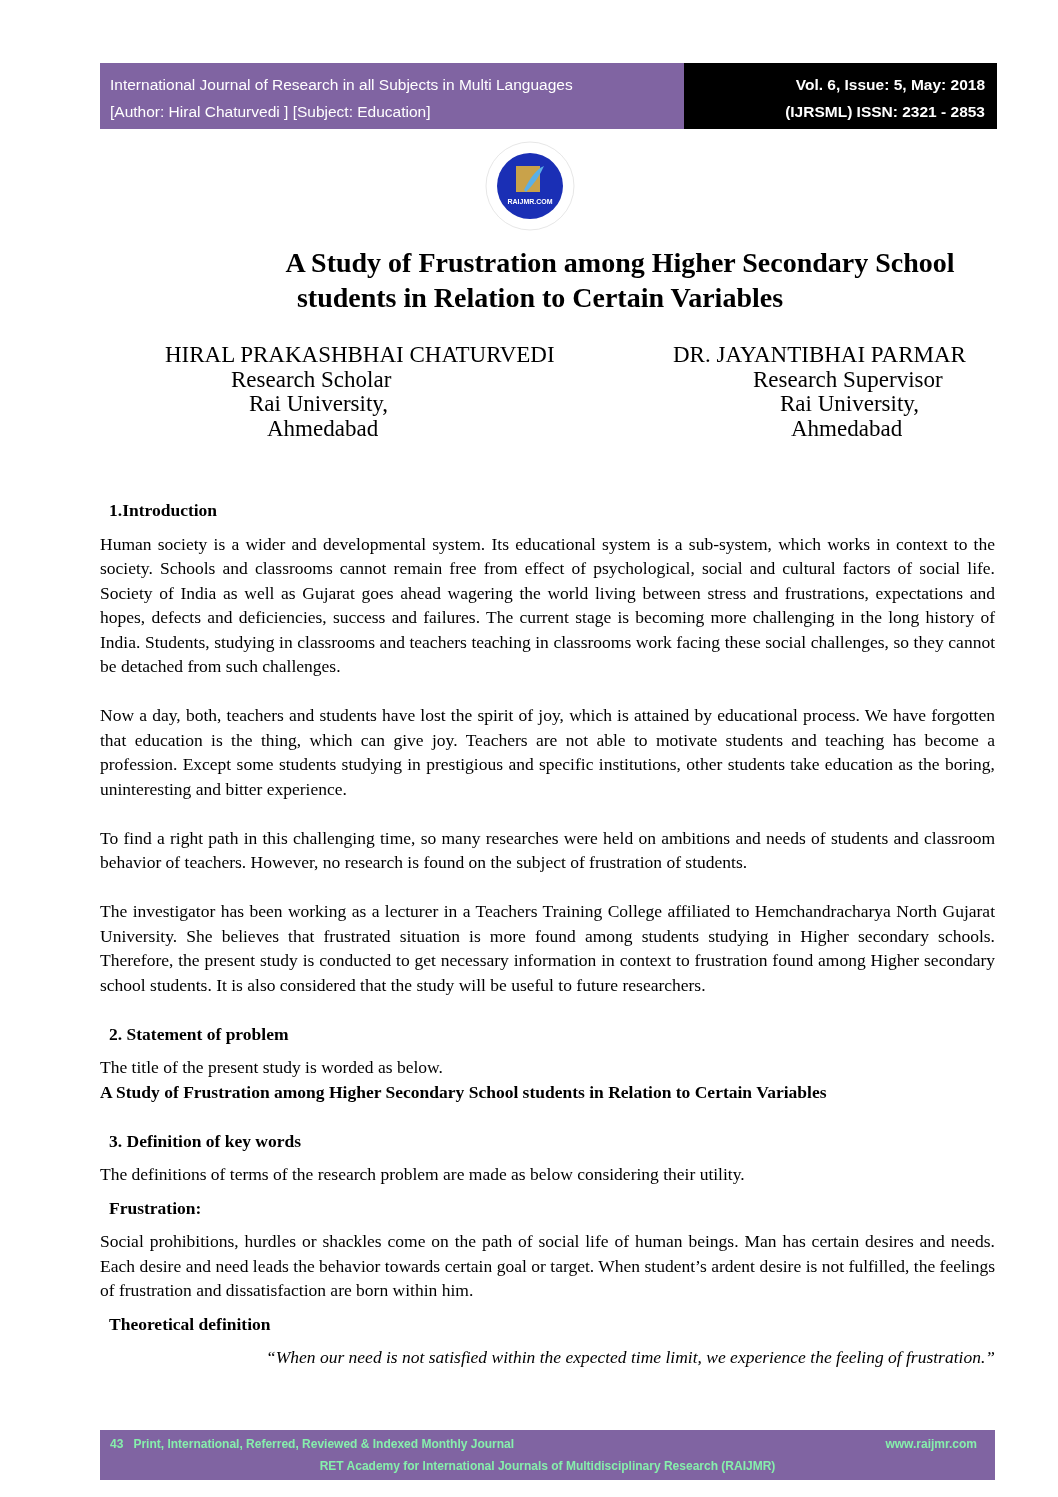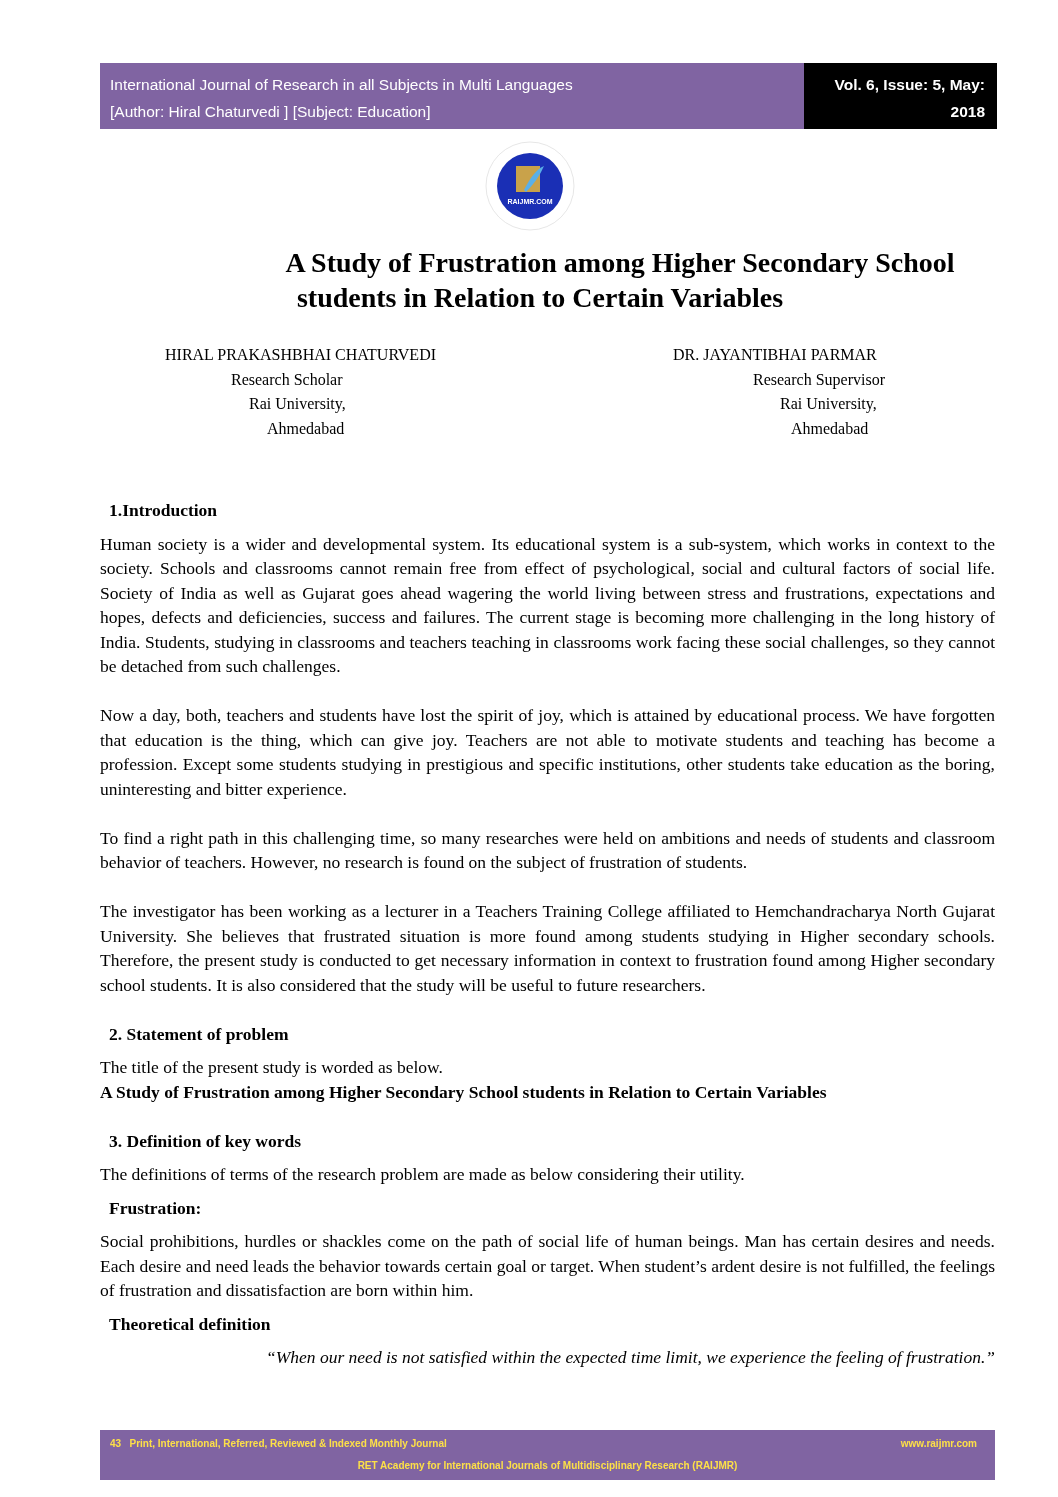--- a/index.html
+++ b/index.html
@@ -1,29 +1,29 @@
 <!DOCTYPE html>
 <html><head>
 <meta charset="utf-8">
 <style>
   html, body { margin:0; padding:0; background:#fff; }
   body { width:1058px; height:1497px; position:relative; overflow:hidden; font-family:"Liberation Serif", serif; color:#000; }
   .hdr { position:absolute; left:100px; top:63px; width:897px; height:66px; display:flex; }
-  .hdr-left { background:#8064a2; width:704px; color:#fff; font-family:"Liberation Sans", sans-serif; font-size:15.5px; padding:8px 0 0 10px; box-sizing:border-box; line-height:27px; }
+  .hdr-left { background:#8064a2; width:584px; color:#fff; font-family:"Liberation Sans", sans-serif; font-size:15.5px; padding:8px 0 0 10px; box-sizing:border-box; line-height:27px; }
   .hdr-right { background:#000; flex:1; color:#fff; font-family:"Liberation Sans", sans-serif; font-size:15.5px; text-align:right; padding:8px 12px 0 8px; box-sizing:border-box; line-height:27px; font-weight:bold; }
   .logo { position:absolute; left:476px; top:140px; width:108px; height:92px; }
   .title { position:absolute; left:100px; top:245px; width:960px; text-align:center; font-weight:bold; font-size:28px; line-height:35px; }
-  .auth { position:absolute; top:343px; font-size:16px; line-height:24.5px; }
+  .auth { position:absolute; top:343px; font-size:23px; line-height:24.5px; }
   .auth div { white-space:nowrap; }
   .body { position:absolute; left:100px; top:489px; width:895px; font-size:17.5px; line-height:24.5px; text-align:justify; }
   .body p { margin:0 0 24.5px 0; }
   .body h3 { font-size:17.5px; margin:9px; font-weight:bold; }
   .body .tight { margin:0; }
   .quote { font-style:italic; text-align:right; }
-  .ftr { position:absolute; left:100px; top:1430px; width:895px; height:50px; background:#8064a2; color:#fde047; font-family:"Liberation Sans", sans-serif; font-size:10px; font-weight:bold; box-sizing:border-box; }
+  .ftr { position:absolute; left:100px; top:1430px; width:895px; height:50px; background:#8064a2; color:#86efac; font-family:"Liberation Sans", sans-serif; font-size:12px; font-weight:bold; box-sizing:border-box; }
   .ftr .r1 { display:flex; justify-content:space-between; padding:3px 18px 0 10px; line-height:22px; }
   .ftr .r2 { text-align:center; line-height:22px; }
 </style>
 </head>
 <body>
 
 <div class="hdr">
   <div class="hdr-left">
     <div>International Journal of Research in all Subjects in Multi Languages</div>
     <div>[Author: Hiral Chaturvedi ] [Subject: Education]</div>

